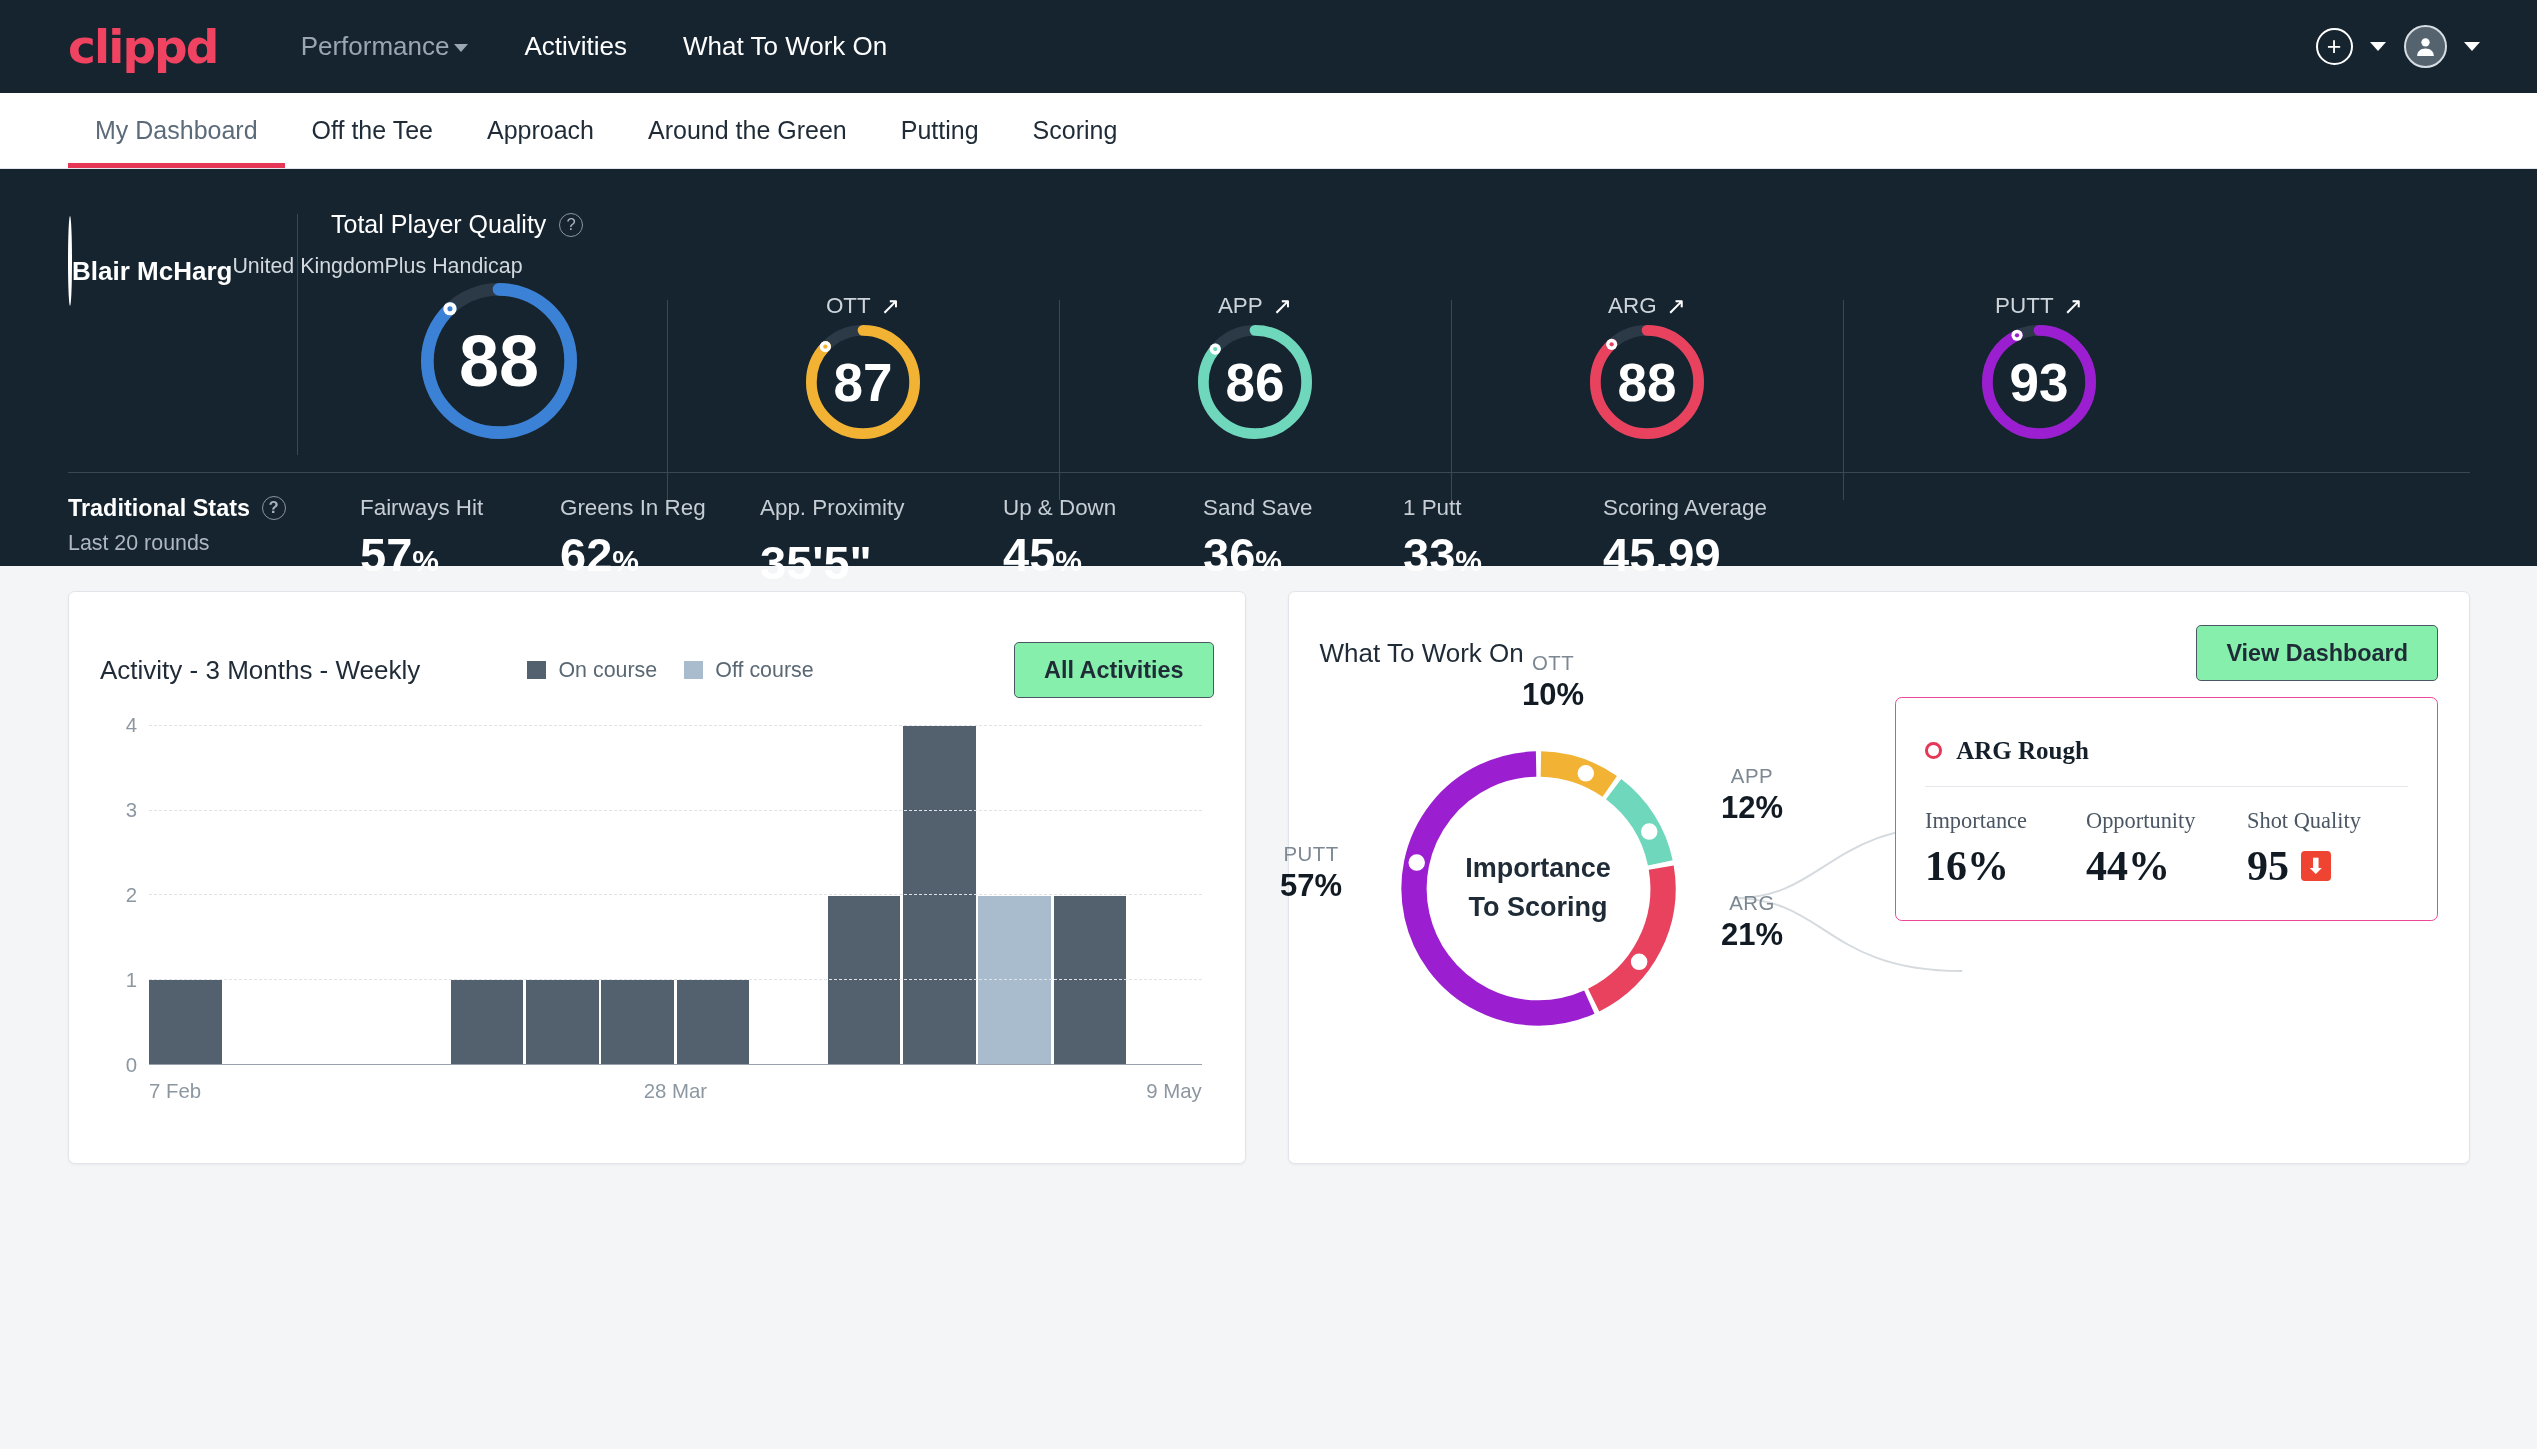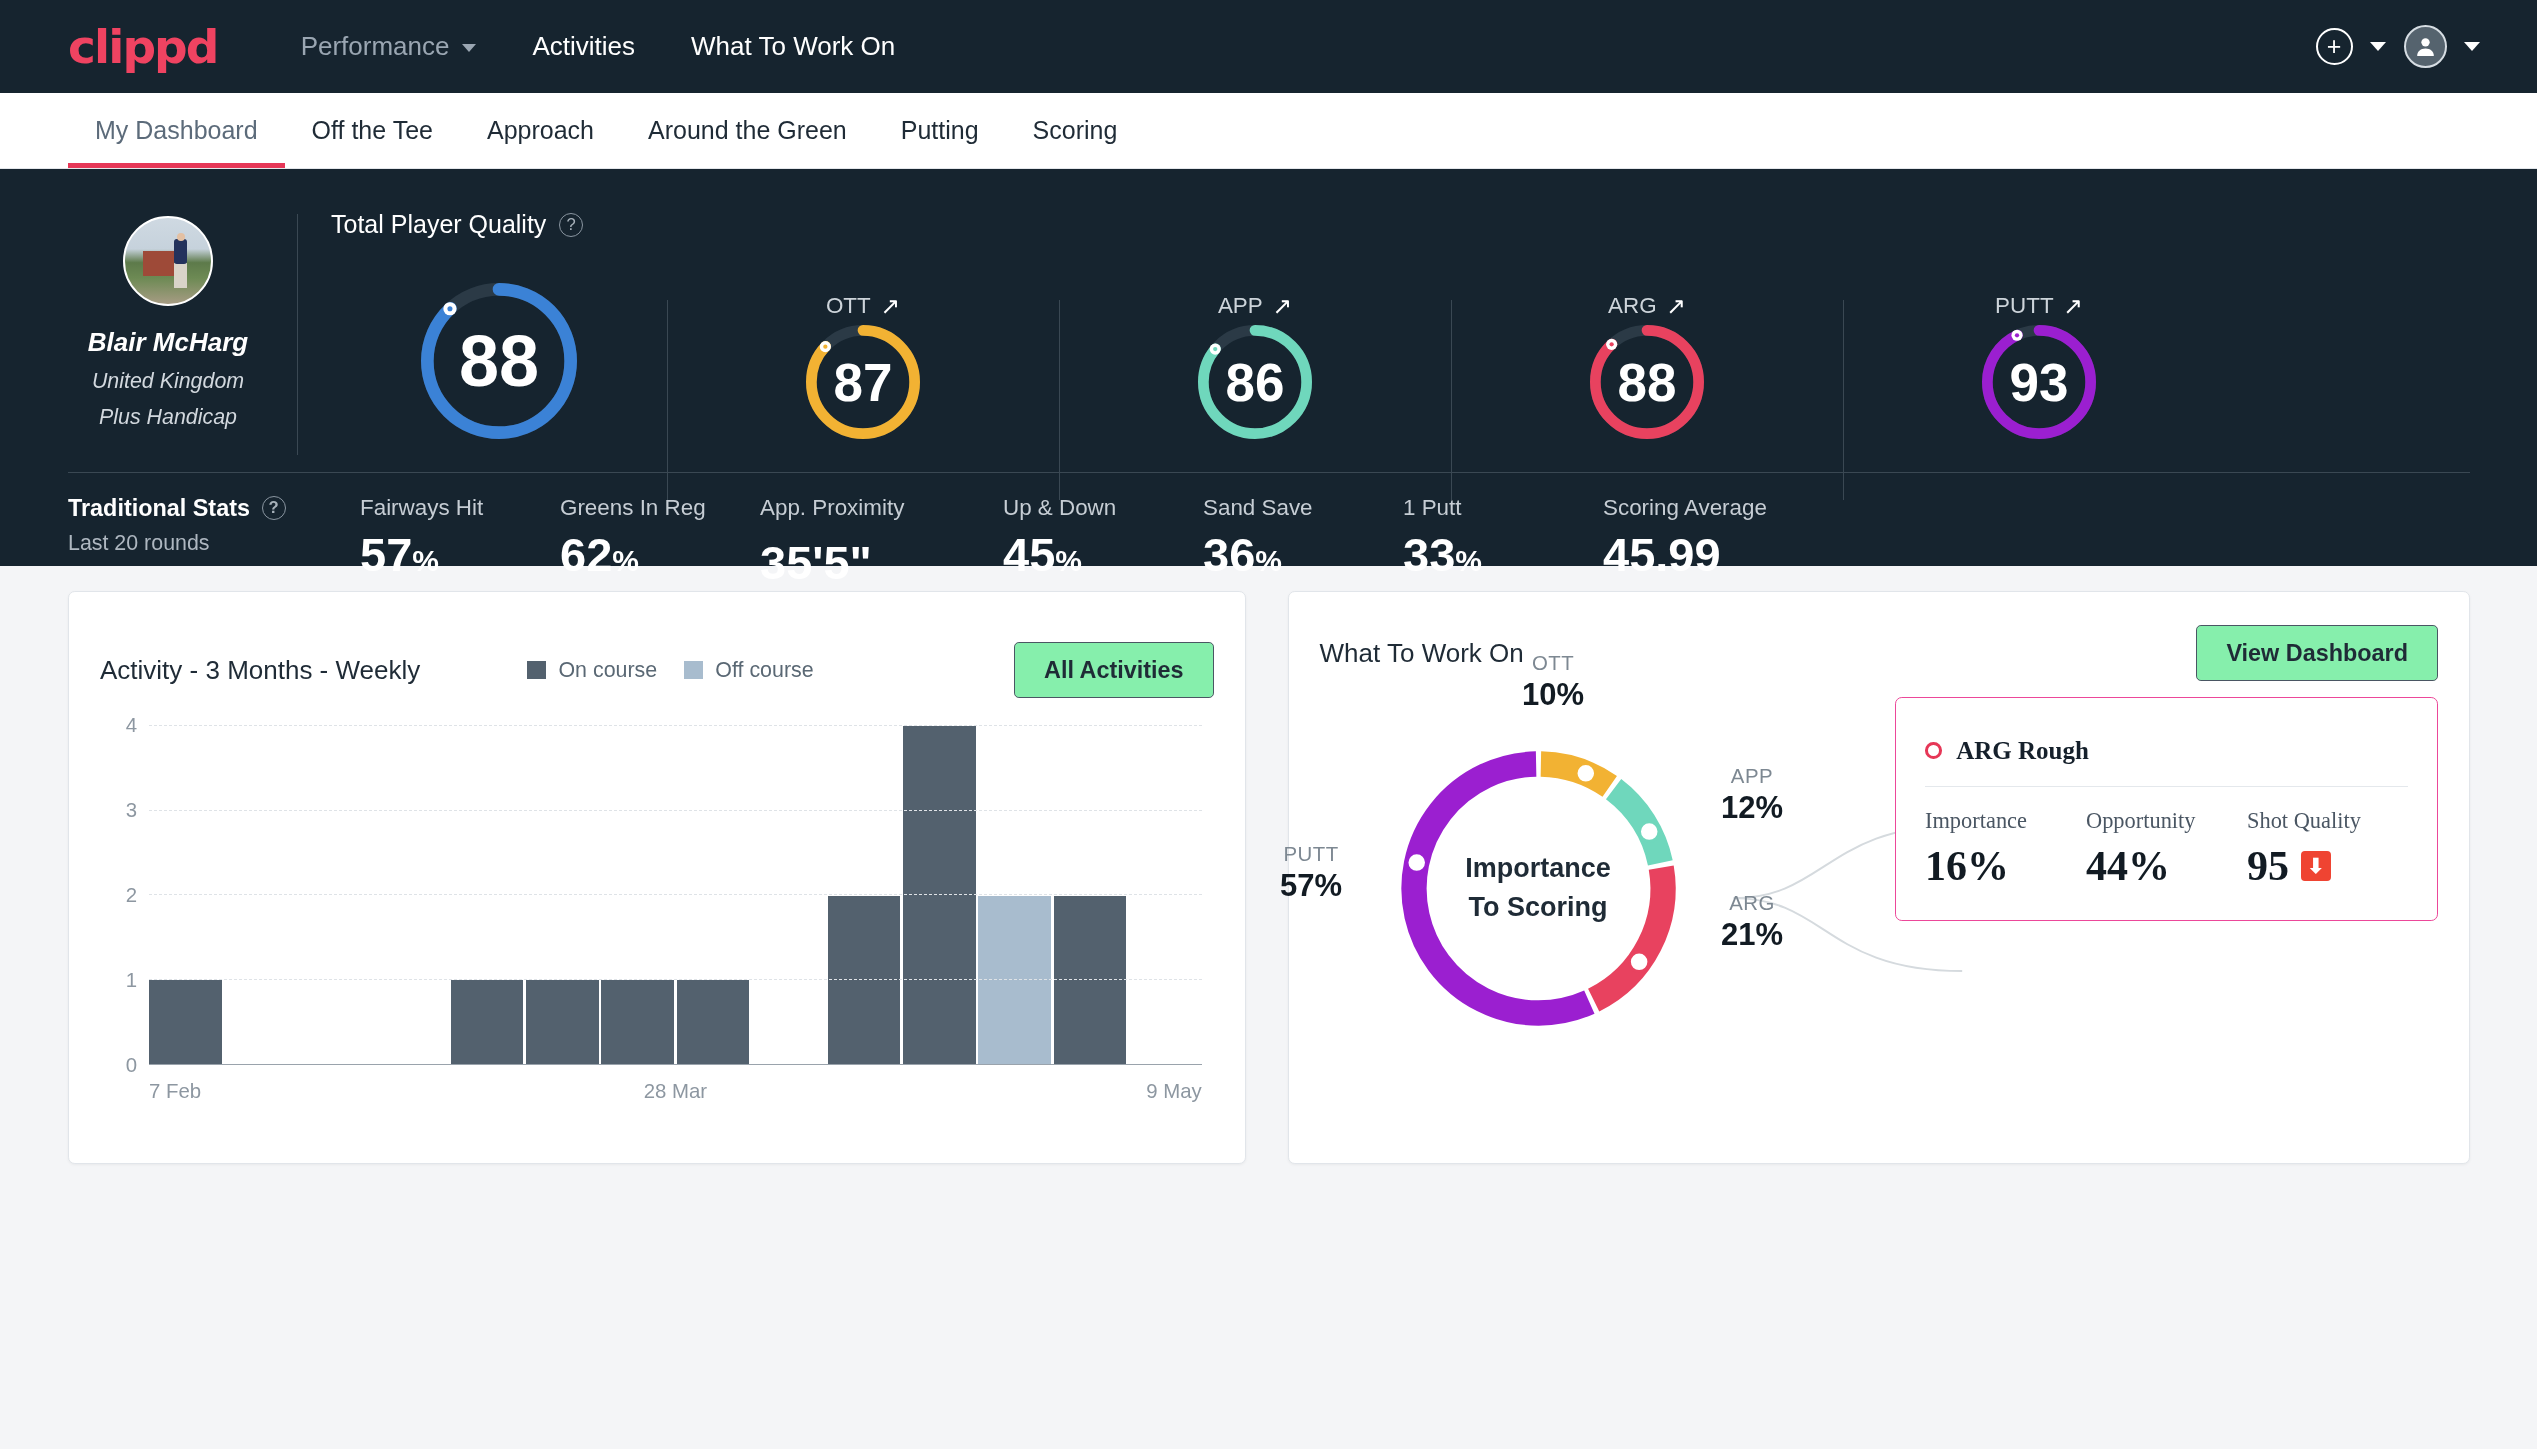--- a/index.html
+++ b/index.html
@@ -23,21 +23,21 @@
     font-weight: bold;
     color: #ef4361;
     letter-spacing: -1.9px;
     margin-right: 83px;
     font-family: "DejaVu Sans", sans-serif;
   }
   .nav-links { display: flex; align-items: center; gap: 56px; }
   .nav-link {
     font-size: 26px;
     color: #ffffff;
-    display: flex; align-items: center; gap: 13px;
+    display: flex; align-items: center; gap: 5px;
     cursor: pointer;
   }
   .nav-link.dim { color: #9aa6b2; }
   .caret-down {
     width: 0; height: 0;
     border-left: 7.8px solid transparent;
     border-right: 7.8px solid transparent;
     border-top: 8.8px solid currentColor;
     margin-top: 3.9px;
   }
@@ -95,23 +95,22 @@
 
   
   .hero {
     background: #16242f;
     padding: 41px 68px 43px 68px;
     height: 397px;
   }
   .hero-top { display: flex; align-items: flex-start; }
   .profile {
     width: 200px;
-    display: flex; flex-direction: column; align-items: center;
+    display: flex; align-items: center;
     padding-top: 5.8px;
-    font-style: italic;
   }
   .profile-pic {
     width: 90px; height: 90px; border-radius: 50%;
     border: 2.9px solid #ffffff;
     overflow: hidden;
     background: linear-gradient(180deg, #cfd9e2 0%, #c6d2dc 36%, #5d7a4a 52%, #6d8a54 70%, #a79c84 100%);
     position: relative;
   }
   .pic-bldg {
     position: absolute; left: 17.5px; top: 33px;

